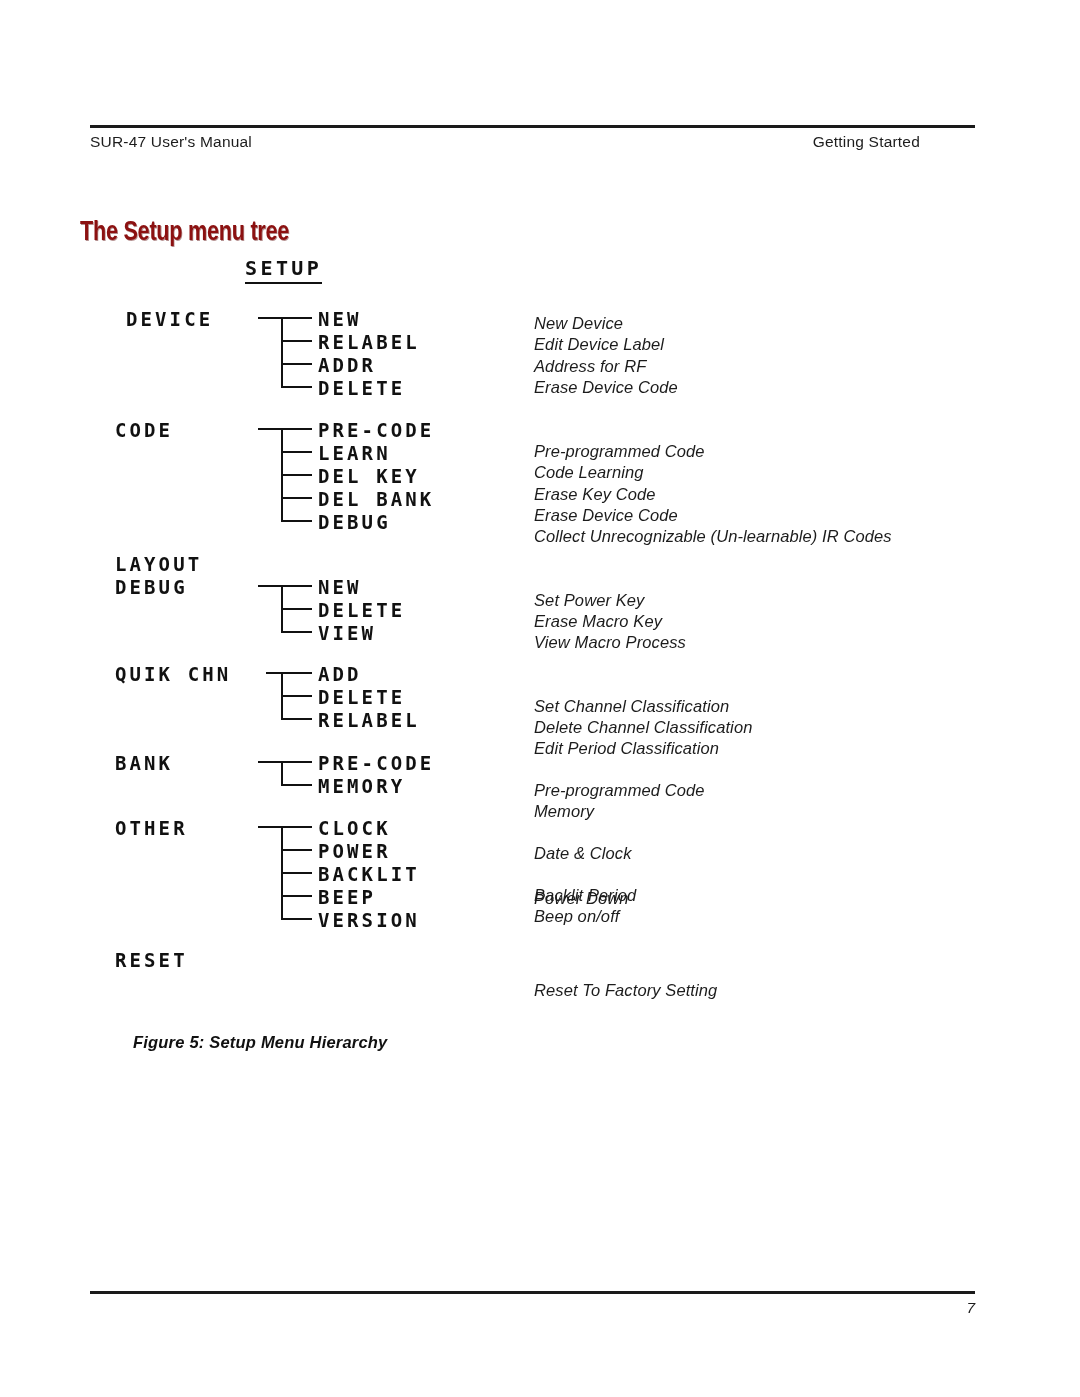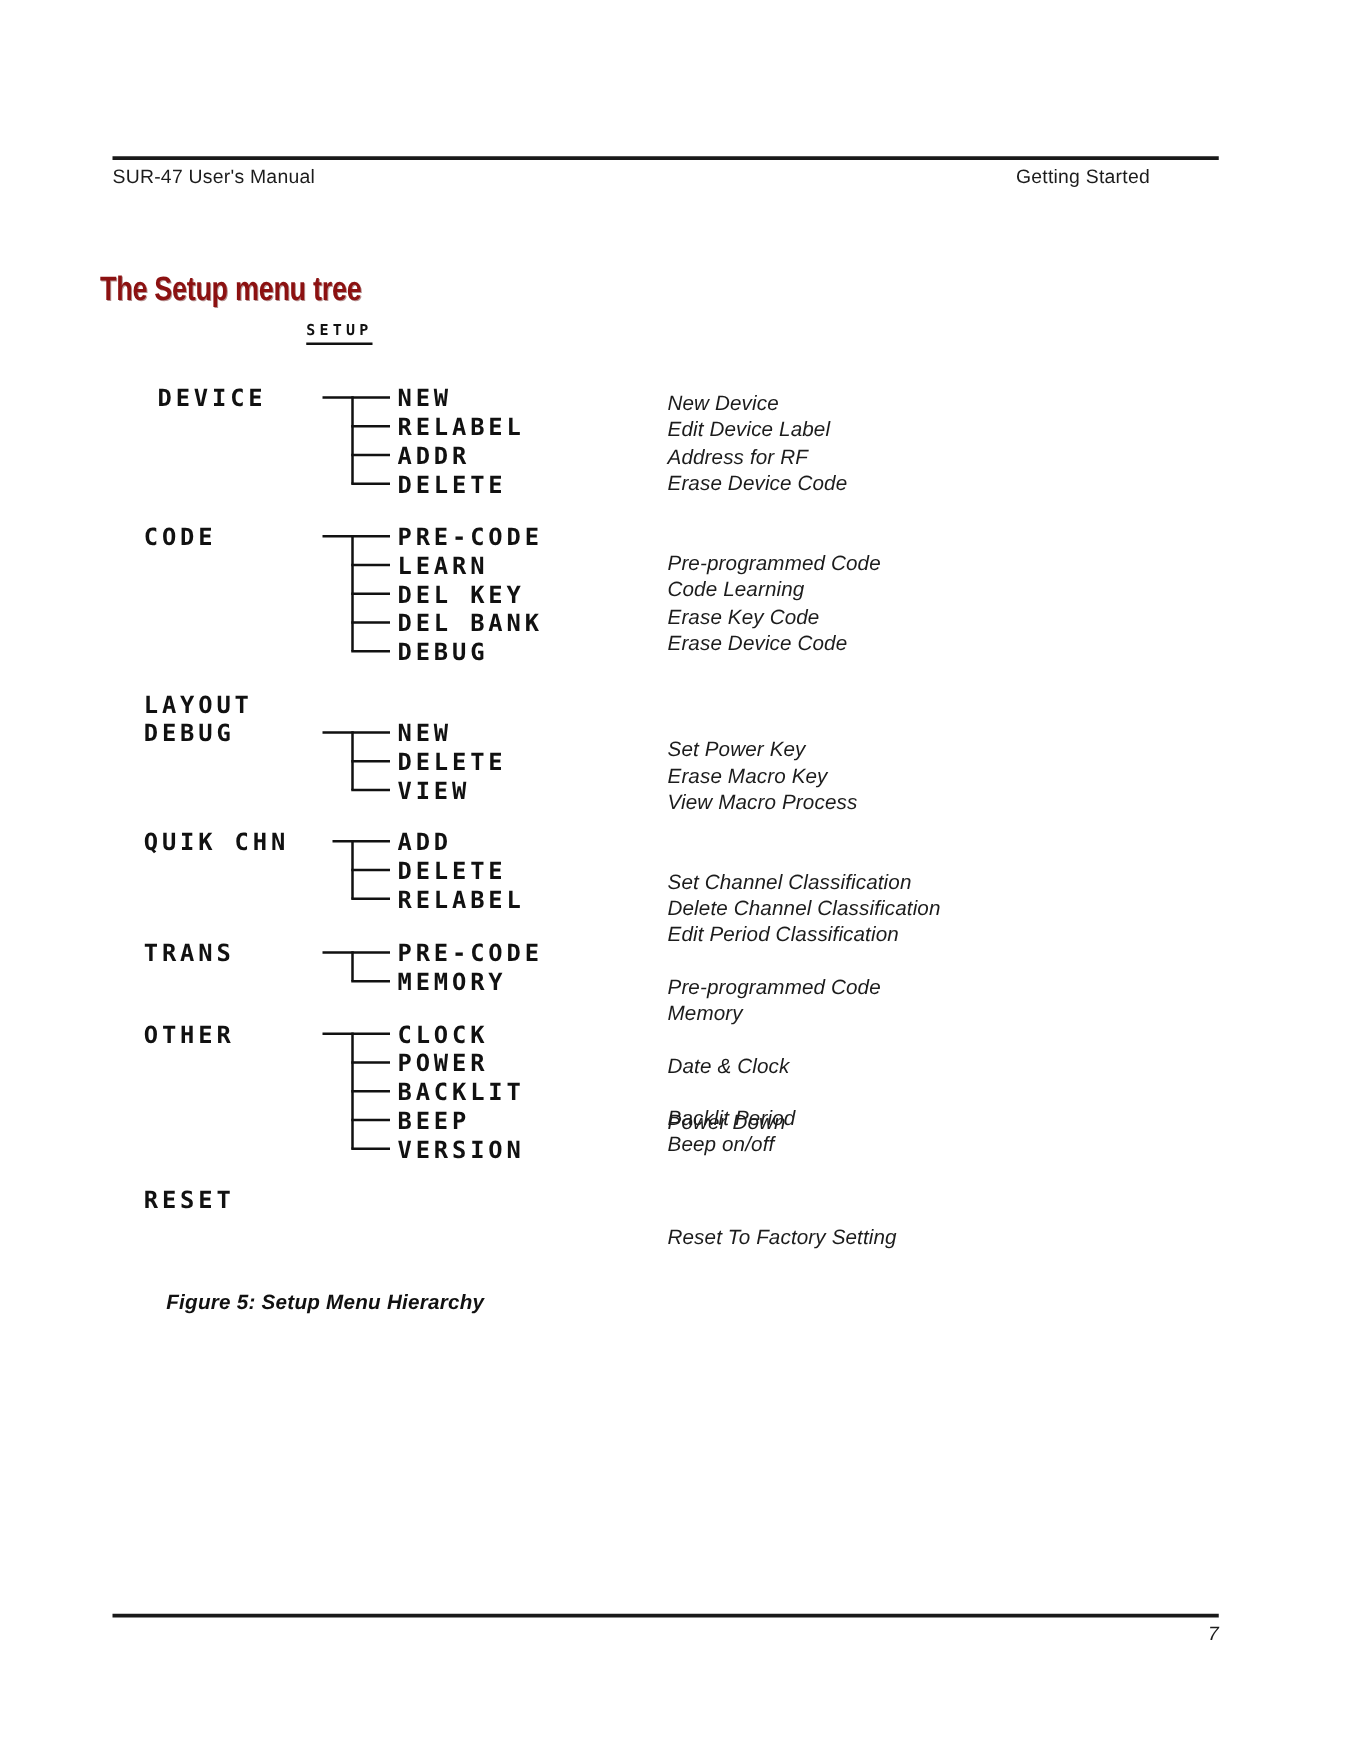--- a/index.html
+++ b/index.html
@@ -57,21 +57,21 @@
     font-weight: bold;
     color: #111111;
     letter-spacing: 3.1px;
     white-space: nowrap;
     line-height: 1;
   }
   .lcd-title {
     position: absolute;
     left: 245px; top: 258px;
     font-family: "DejaVu Sans Mono", "Liberation Mono", monospace;
-    font-size: 12px;
+    font-size: 20px;
     font-weight: bold;
     color: #111111;
     letter-spacing: 3.4px;
     white-space: nowrap;
     line-height: 1;
   }
   .lcd-title .ul {
     display: inline-block;
     border-bottom: 2.5px solid #111111;
     padding-bottom: 4px;
@@ -180,20 +180,21 @@
     <div class="lcd child" style="left:318px; top:421px;">PRE-CODE</div>
     <div class="lcd child" style="left:318px; top:444px;">LEARN</div>
     <div class="lcd child" style="left:318px; top:467px;">DEL KEY</div>
     <div class="lcd child" style="left:318px; top:490px;">DEL BANK</div>
     <div class="lcd child" style="left:318px; top:513px;">DEBUG</div>
 
     <div class="desc" style="top:441px;">Pre-programmed Code</div>
     <div class="desc" style="top:462px;">Code Learning</div>
     <div class="desc" style="top:484px;">Erase Key Code</div>
     <div class="desc" style="top:505px;">Erase Device Code</div>
+    <div class="desc" style="top:526px;">Collect Unrecognizable (Un-learnable) IR Codes</div>
 
     <div class="lcd parent" style="left:115px; top:555px;">LAYOUT</div>
 
     <div class="lcd parent" style="left:115px; top:578px;">DEBUG</div>
     <div class="stem" style="left:258px; top:585px; width:54px;"></div>
     <div class="spine" style="left:281px; top:585px; height:47px;"></div>
     <div class="branch" style="left:281px; top:608px; width:31px;"></div>
     <div class="branch" style="left:281px; top:631px; width:31px;"></div>
     <div class="lcd child" style="left:318px; top:578px;">NEW</div>
     <div class="lcd child" style="left:318px; top:601px;">DELETE</div>
@@ -209,21 +210,21 @@
     <div class="branch" style="left:281px; top:695px; width:31px;"></div>
     <div class="branch" style="left:281px; top:718px; width:31px;"></div>
     <div class="lcd child" style="left:318px; top:665px;">ADD</div>
     <div class="lcd child" style="left:318px; top:688px;">DELETE</div>
     <div class="lcd child" style="left:318px; top:711px;">RELABEL</div>
 
     <div class="desc" style="top:696px;">Set Channel Classification</div>
     <div class="desc" style="top:717px;">Delete Channel Classification</div>
     <div class="desc" style="top:738px;">Edit Period Classification</div>
 
-    <div class="lcd parent" style="left:115px; top:754px;">TRANS</div>
+    <div class="lcd parent" style="left:115px; top:754px;">BANK</div>
     <div class="stem" style="left:258px; top:761px; width:54px;"></div>
     <div class="spine" style="left:281px; top:761px; height:24px;"></div>
     <div class="branch" style="left:281px; top:784px; width:31px;"></div>
     <div class="lcd child" style="left:318px; top:754px;">PRE-CODE</div>
     <div class="lcd child" style="left:318px; top:777px;">MEMORY</div>
 
     <div class="desc" style="top:780px;">Pre-programmed Code</div>
     <div class="desc" style="top:801px;">Memory</div>
 
     <div class="lcd parent" style="left:115px; top:819px;">OTHER</div>

